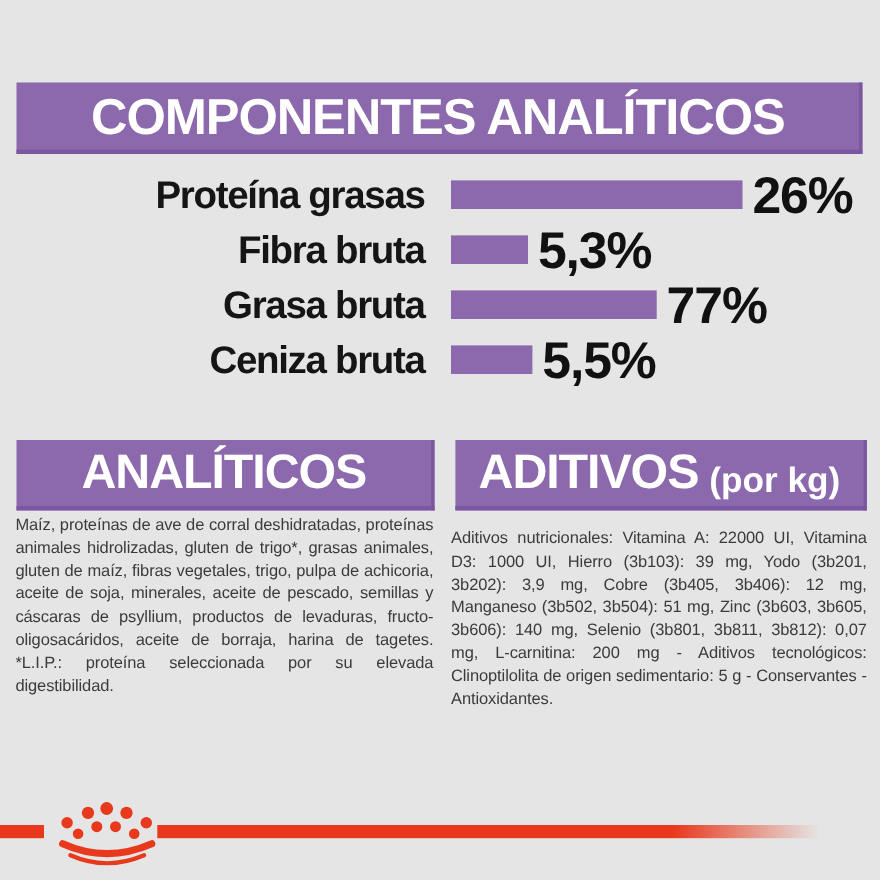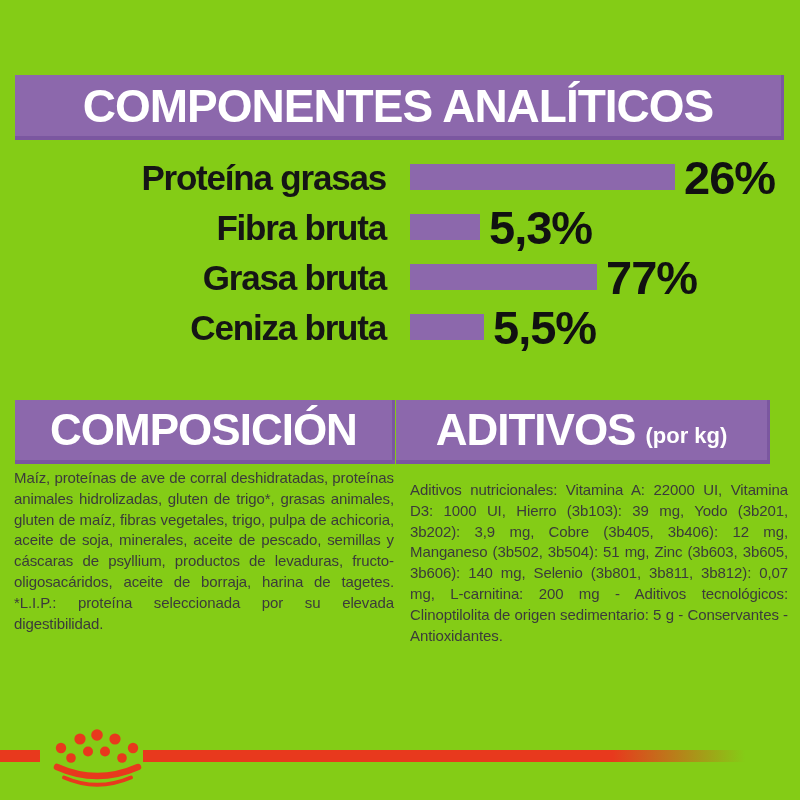--- a/index.html
+++ b/index.html
@@ -1,33 +1,33 @@
 <!DOCTYPE html>
 <html style="--purple: #8C68AC; --purple_dark: #7B57A0; --red: #E8391D; --text_body: #3B3B3B; --text_chart: #111111; --background: #FFFFFF;"><head>
 <meta charset="utf-8">
 <style>
   html,body{margin:0;padding:0;background:#fff;}
   .canvas{
-    position:relative;width:800px;height:800px;background:#84cc16;
+    position:relative;width:800px;height:800px;background:#e5e5e5;
     font-family:"Liberation Sans",sans-serif;overflow:hidden;
   }
   
   .banner{
     position:absolute;background:var(--purple);
     display:flex;align-items:center;justify-content:center;
     color:#ffffff;font-weight:bold;
     border-bottom:4px solid var(--purple_dark);
     border-right:3px solid var(--purple_dark);
     box-sizing:border-box;
   }
   .banner-main{left:15px;top:75px;width:769px;height:65px;font-size:46px;letter-spacing:-1px;}
   .banner-comp{left:15px;top:400px;width:380px;height:64px;font-size:44px;letter-spacing:-1px;}
-  .banner-adit{left:396px;top:400px;width:374px;height:64px;}
+  .banner-adit{left:414px;top:400px;width:374px;height:64px;}
   .banner-adit .big{font-size:44px;letter-spacing:-1px;font-weight:bold;}
-  .banner-adit .small{font-size:22px;font-weight:bold;margin-left:10px;transform:translateY(6px);}
+  .banner-adit .small{font-size:32px;font-weight:bold;margin-left:10px;transform:translateY(6px);}
   
   .chart{position:absolute;left:0;top:152px;width:800px;}
   .crow{display:flex;align-items:center;height:50px;}
   .crow-label{
     width:386px;text-align:right;font-weight:bold;color:#151515;
     font-size:35px;letter-spacing:-1.2px;line-height:1;
   }
   .crow-bar{height:26px;background:var(--purple);margin-left:24px;flex:0 0 auto;}
   .crow-value{
     margin-left:9px;font-weight:bold;color:#111;font-size:47px;
@@ -74,21 +74,21 @@
       <div class="crow-value">77%</div>
     </div>
     <div class="crow">
       <div class="crow-label">Ceniza bruta</div>
       <div class="crow-bar" style="width: 74px;"></div>
       <div class="crow-value">5,5%</div>
     </div>
   </div>
 
   <div class="banner banner-comp">
-    <span>COMPOSICIÓN</span>
+    <span>ANALÍTICOS</span>
   </div>
   <div class="banner banner-adit">
     <span class="big">ADITIVOS</span>
     <span class="small">(por kg)</span>
   </div>
 
   <p class="para para-comp">Maíz, proteínas de ave de corral deshidratadas, proteínas animales hidrolizadas, gluten de trigo*, grasas animales, gluten de maíz, fibras vegetales, trigo, pulpa de achicoria, aceite de soja, minerales, aceite de pescado, semillas y cáscaras de psyllium, productos de levaduras, fructo-oligosacáridos, aceite de borraja, harina de tagetes. *L.I.P.: proteína seleccionada por su elevada digestibilidad.</p>
   <p class="para para-adit">Aditivos nutricionales: Vitamina A: 22000 UI, Vitamina D3: 1000 UI, Hierro (3b103): 39 mg, Yodo (3b201, 3b202): 3,9 mg, Cobre (3b405, 3b406): 12 mg, Manganeso (3b502, 3b504): 51 mg, Zinc (3b603, 3b605, 3b606): 140 mg, Selenio (3b801, 3b811, 3b812): 0,07 mg, L-carnitina: 200 mg - Aditivos tecnológicos: Clinoptilolita de origen sedimentario: 5 g - Conservantes - Antioxidantes.</p>
 
   <div class="redbar-left"></div>

